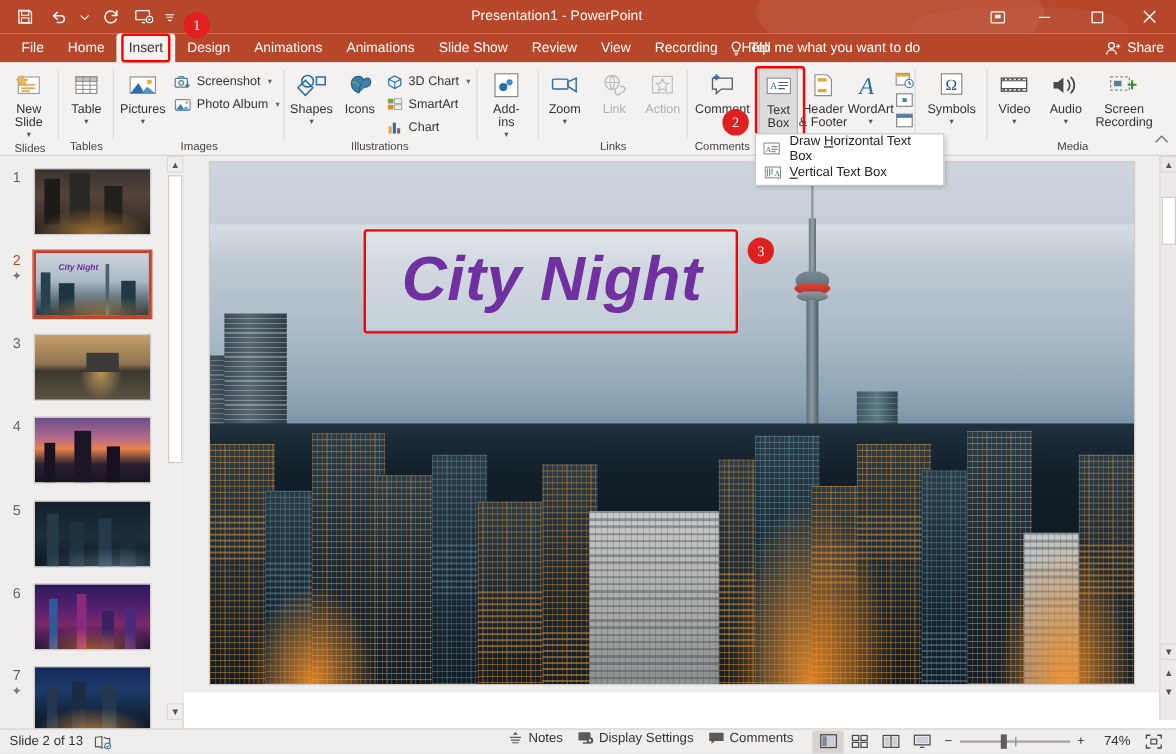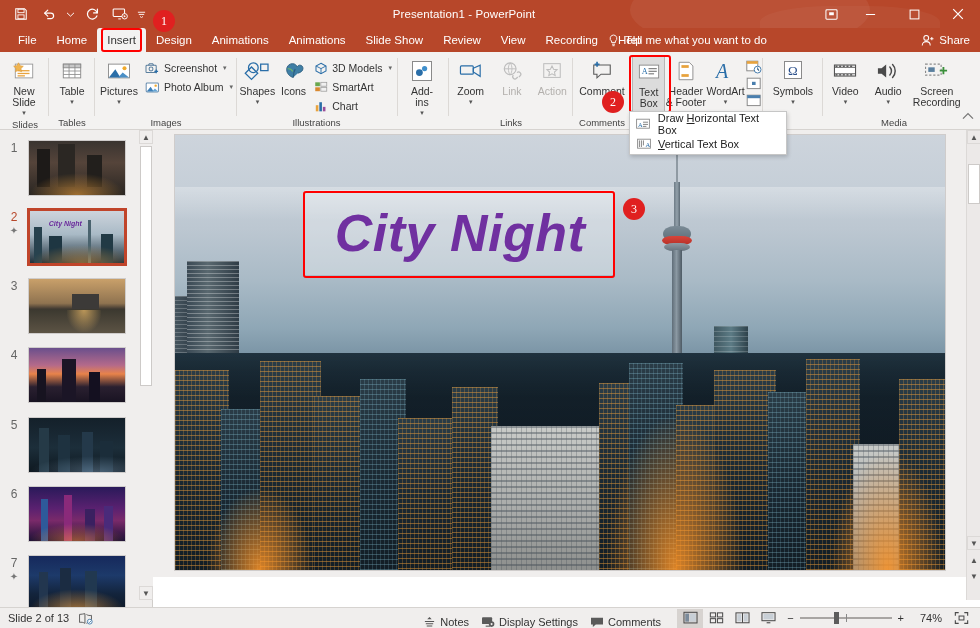--- a/index.html
+++ b/index.html
@@ -421,21 +421,21 @@
   }
   .statusbar .sb-left {
     position: absolute; left: 8px; display: flex; align-items: center; gap: 9px;
     font-size: 11px; color: #333;
   }
   .statusbar .sb-right {
     position: absolute; right: 6px; display: flex; align-items: center; gap: 0px;
     font-size: 11px; color: #333;
   }
   .sb-item {
-    display: flex; align-items: flex-end; gap: 4px;
+    display: flex; align-items: flex-start; gap: 4px;
     padding: 0 6px; height: 19px;
     font-size: 11px; color: #333; white-space: nowrap;
   }
   .viewbtn {
     width: 26px; height: 19px;
     display: flex; align-items: center; justify-content: center;
     color: #444;
   }
   .viewbtn.active { background: #d7d3d0; }
   .zoomwrap { display: flex; align-items: center; gap: 6px; padding: 0 6px;}
@@ -680,21 +680,21 @@
           <span class="cap">Icons</span>
         </div>
         <div class="smallcol">
           <div class="smallbtn">
             <span class="sico">
               <svg width="14" height="13" viewBox="0 0 14 14">
                   <path d="M7 1.4 12.4 4.3v5.4L7 12.6 1.6 9.7V4.3z" fill="none" stroke="#2a6ea8" stroke-width="1.1"></path>
                   <path d="M1.6 4.3 7 7.1l5.4-2.8M7 7.1v5.5" fill="none" stroke="#2a6ea8" stroke-width="1"></path>
                 </svg>
             </span>
-            <span>3D Models</span>
+            <span>3D Chart</span>
             <span class="caret">▾</span>
           </div>
           <div class="smallbtn">
             <span class="sico">
               <svg width="14" height="13" viewBox="0 0 14 14">
                   <rect x="0.8" y="1.4" width="5" height="4.2" fill="#6aa84f"></rect>
                   <rect x="6.8" y="1.4" width="6.4" height="4.2" fill="#f0f0f0" stroke="#9a9a9a" stroke-width=".8"></rect>
                   <rect x="0.8" y="6.8" width="5" height="4.2" fill="#d9882f"></rect>
                   <rect x="6.8" y="6.8" width="6.4" height="4.2" fill="#f0f0f0" stroke="#9a9a9a" stroke-width=".8"></rect>
                 </svg>

